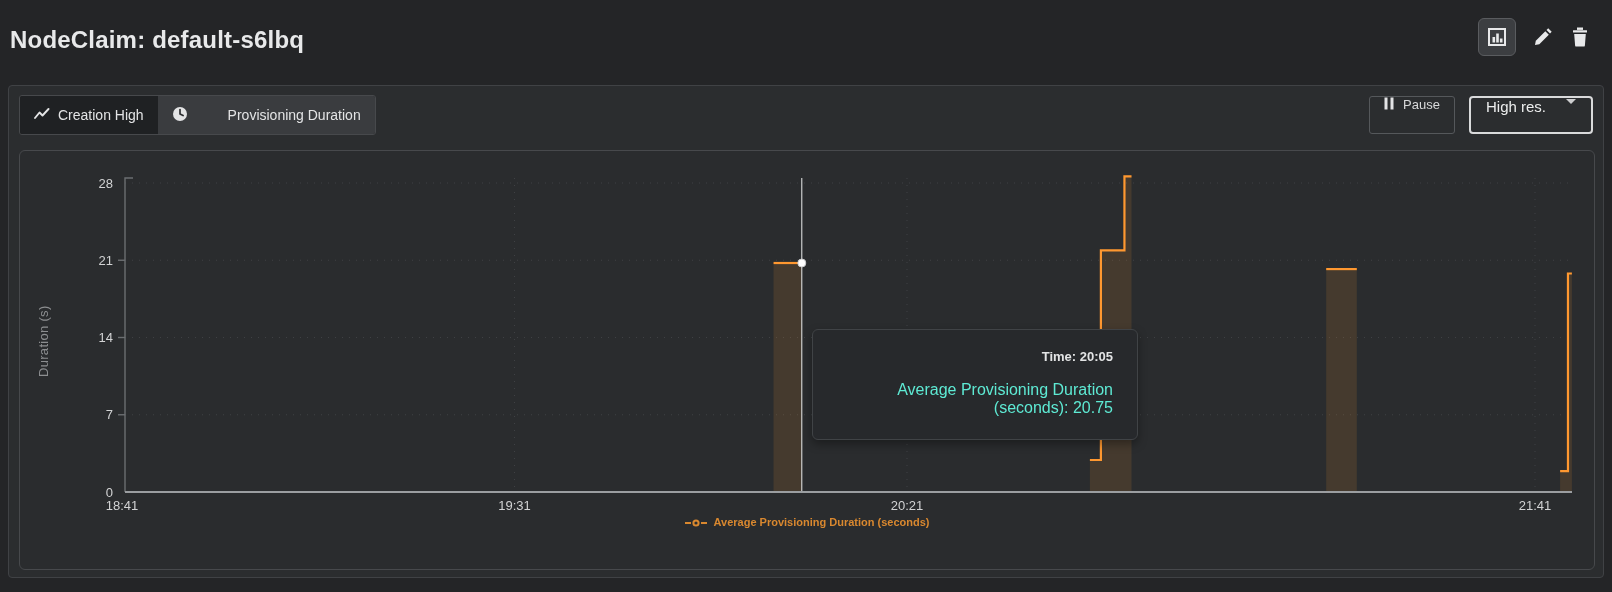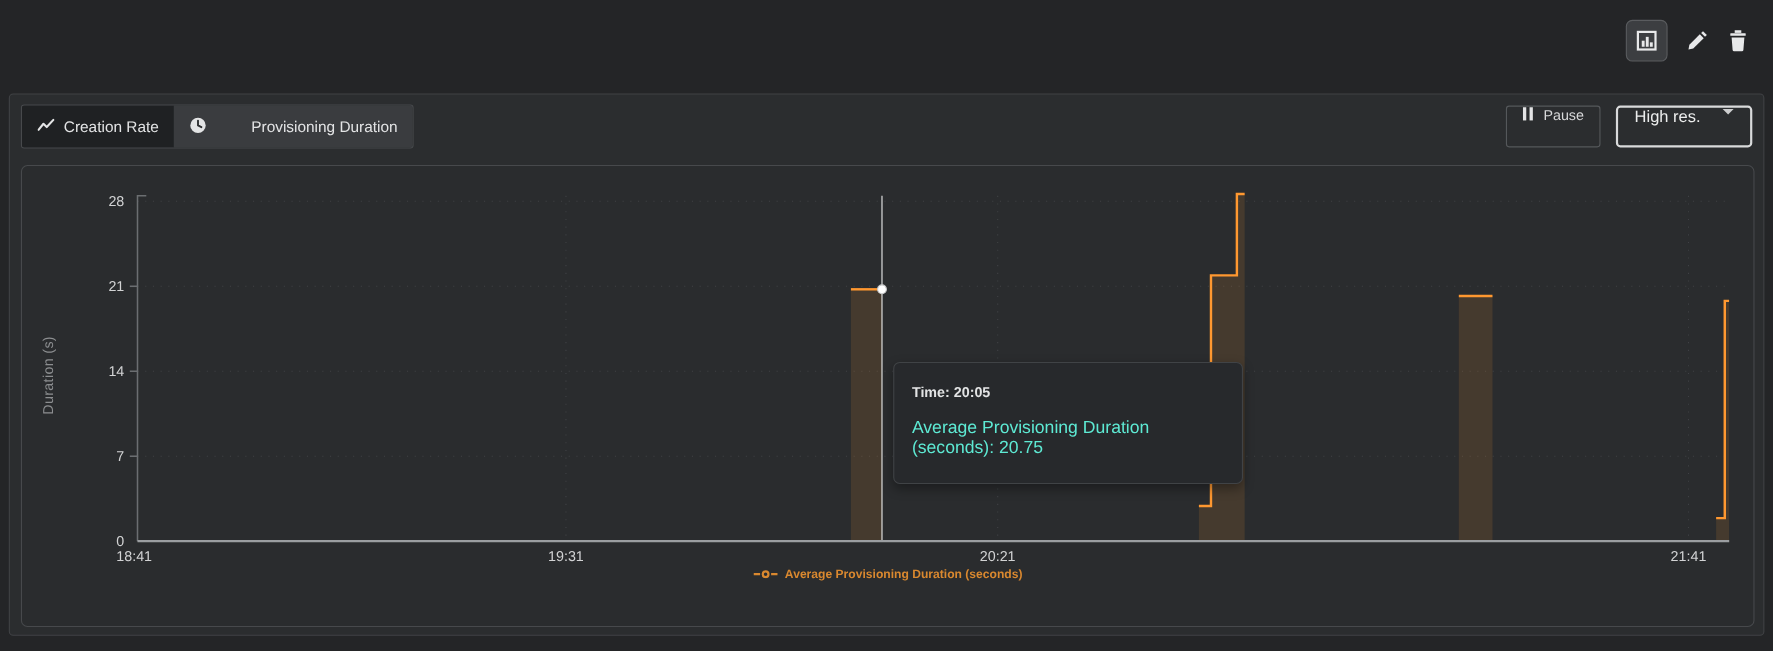--- a/index.html
+++ b/index.html
@@ -43,33 +43,34 @@
   .y-axis-title{
     position:absolute;left:16px;top:110px;height:160px;display:flex;align-items:center;justify-content:center;
     writing-mode:vertical-rl;transform:rotate(180deg);
     font-size:13px;color:#8c8e90;letter-spacing:.3px;
   }
   
   .tooltip{
     position:absolute;left:792px;top:178px;width:276px;
     background:#27292c;border:1px solid #404346;border-radius:6px;
     box-shadow:0 4px 10px rgba(0,0,0,.35);
-    padding:19px 24px 22px 16px;z-index:5;
+    padding:19px 24px 22px 24px;z-index:5;text-align:right;
   }
   .tooltip .tt-time{display:block;font-size:13px;font-weight:700;color:#e3e4e5;margin-bottom:17px;}
   .tooltip .tt-series{display:block;font-size:16px;font-weight:400;color:#5eead4;}
   
   .legend{position:absolute;left:0;top:362px;width:1574px;display:flex;justify-content:center;z-index:2;}
   .legend-item{display:flex;align-items:center;gap:7px;cursor:pointer;}
   .legend-label{font-size:11px;font-weight:700;color:#d9882f;}
 </style>
 </head>
 <body>
 
 <div class="page-header">
+  <div class="page-title">NodeClaim: default-s6lbq</div>
   <div class="header-actions">
     <button class="icon-btn framed">
       <span>
         <svg width="22" height="22" viewBox="0 0 22 22">
           <rect x="3" y="3" width="16" height="16" fill="none" stroke="#e8e9ea" stroke-width="2"></rect>
           <rect x="6.5" y="11" width="2.6" height="5.5" fill="#e8e9ea"></rect>
           <rect x="10.2" y="7.5" width="2.6" height="9" fill="#e8e9ea"></rect>
           <rect x="13.9" y="12.5" width="2.6" height="4" fill="#e8e9ea"></rect>
         </svg>
       </span>
@@ -97,21 +98,21 @@
 <div class="panel">
 
   <div class="toolbar">
     <div class="tab-group">
       <button class="tab">
         <span>
           <svg width="16" height="14" viewBox="0 0 16 14">
             <polyline points="1,11 5.5,5.5 8.5,8.5 14.5,2" fill="none" stroke="#e3e4e5" stroke-width="1.9" stroke-linecap="round" stroke-linejoin="round"></polyline>
           </svg>
         </span>
-        <span>Creation Rate</span>
+        <span>Creation High</span>
       </button>
       <button class="tab active">
         <span>
           <svg width="16" height="16" viewBox="0 0 16 16">
             <circle cx="8" cy="8" r="7" fill="#e3e4e5"></circle>
             <polyline points="8,3.6 8,8 11.1,9.6" fill="none" stroke="#2b2d2f" stroke-width="1.7" stroke-linecap="round" stroke-linejoin="round"></polyline>
           </svg>
         </span>
         <span>Provisioning Duration</span>
       </button>

